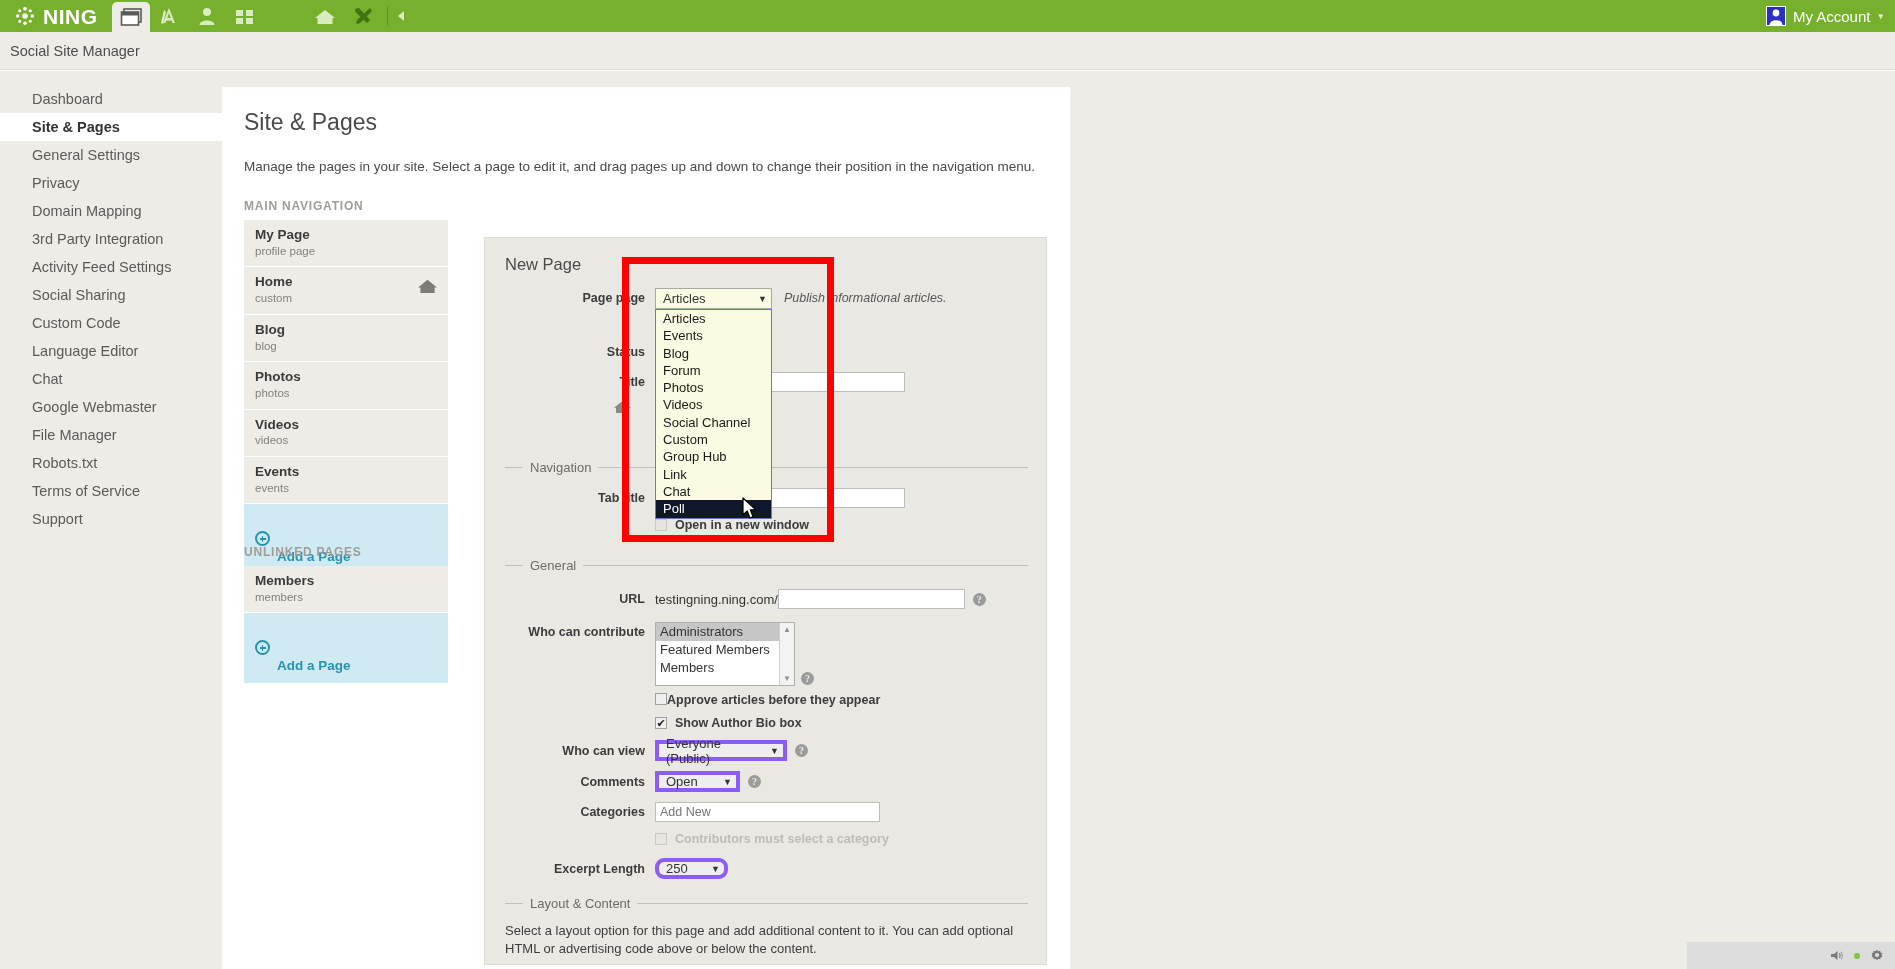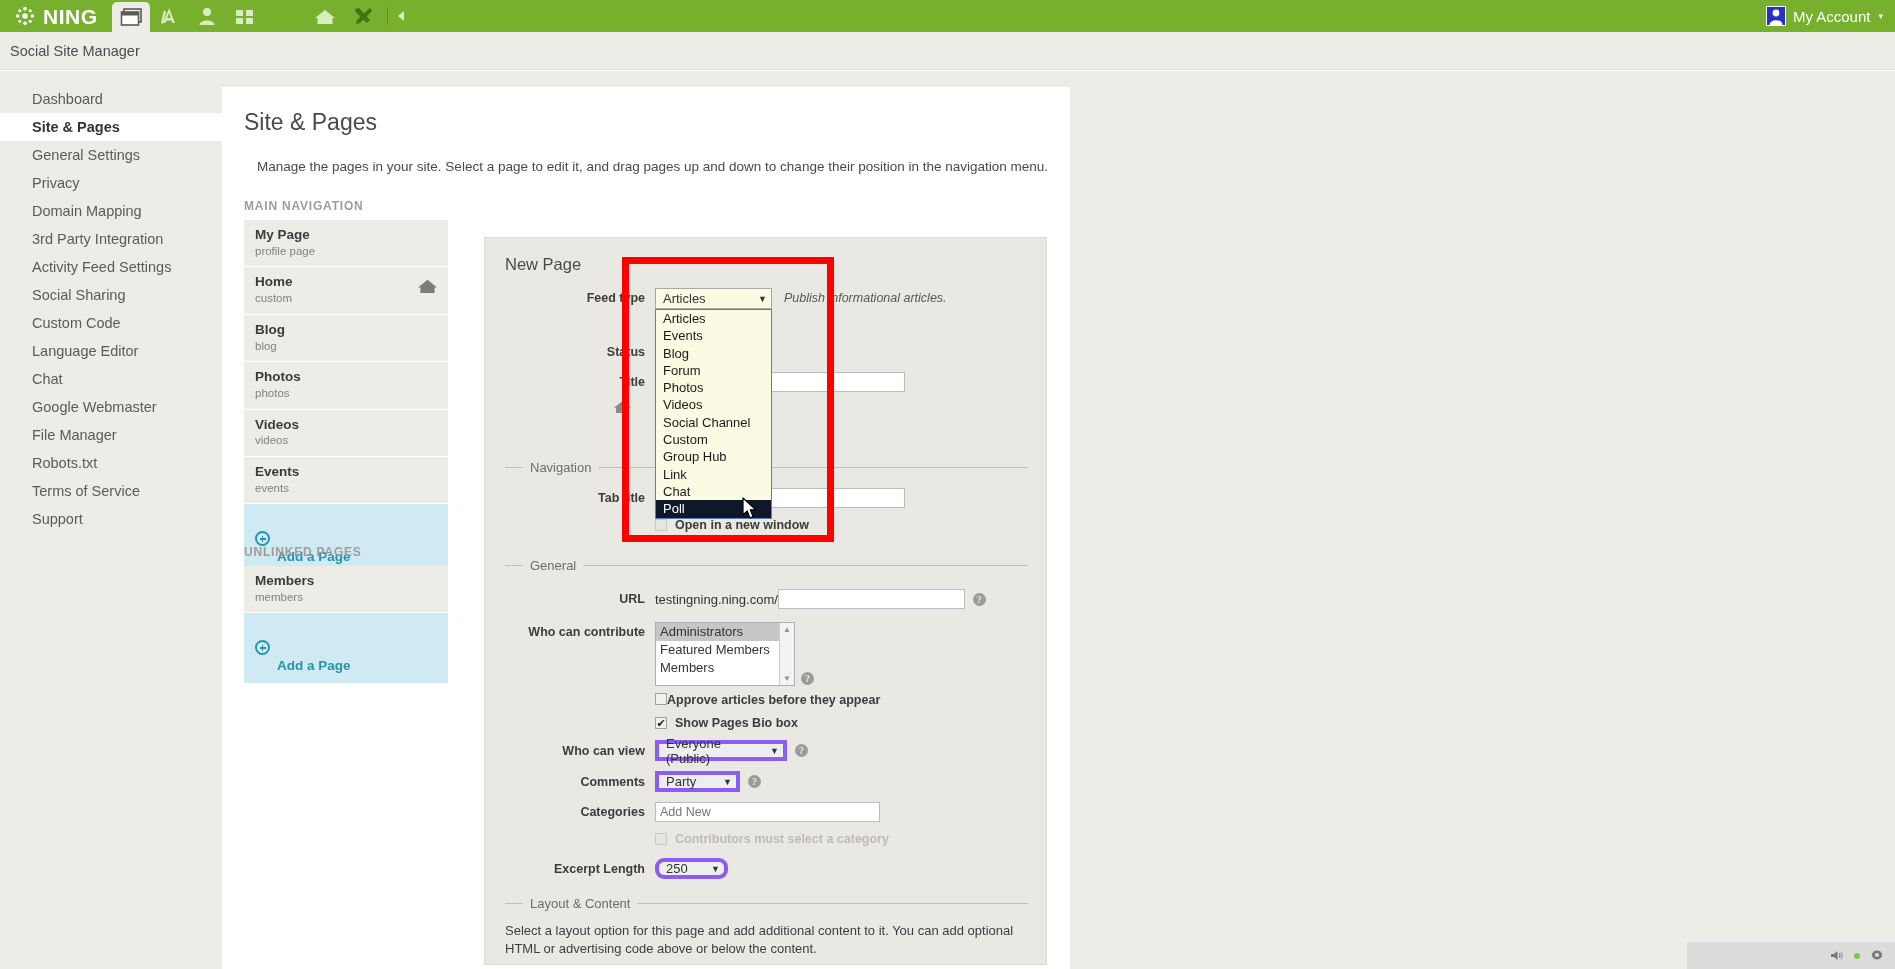--- a/index.html
+++ b/index.html
@@ -95,21 +95,21 @@
   .card {
     position: absolute; left: 0px; top: 16px;
     width: 848px; height: 882px;
     background: #ffffff;
   }
   .page-title {
     position: absolute; left: 22px; top: 22px;
     font-size: 23px; color: #4a4a4a;
   }
   .page-desc {
-    position: absolute; left: 35px; top: 72px;
+    position: absolute; left: 22px; top: 72px;
     font-size: 13.5px; color: #4a4a4a;
     width: 800px;
   }
 
   
   .list-head {
     position: absolute; left: 22px;
     font-size: 12px; color: #a09d96;
     letter-spacing: 0.8px; font-weight: bold;
   }
@@ -434,21 +434,21 @@
           <span class="plus"></span>
           <span class="alabel">Add a Page</span>
         </div>
       </div>
 
     <div class="formpanel">
 
       <div class="formtitle">New Page</div>
 
       <div class="row" style="left:0px; top:50px; width:563px;">
-        <div class="lbl" style="width:160px; margin-right:10px;">Feed type</div>
+        <div class="lbl" style="width:160px; margin-right:10px;">Page page</div>
         <div class="selbox" style="width:117px;">
           <span>Articles</span>
           <span class="caret">▼</span>
         </div>
         <div class="hinttext" style="margin-left:12px; margin-top:3px;">Publish informational articles.</div>
       </div>
 
       <div class="row" style="left:0px; top:104px; width:563px;">
         <div class="lbl" style="width:160px; margin-right:10px;">Status</div>
       </div>
@@ -512,36 +512,36 @@
         <span class="helpico" style="margin-left:6px; margin-top:50px;">?</span>
       </div>
 
       <div class="row" style="left:170px; top:455px; align-items:flex-start; gap:0;">
         <span class="cbx"></span>
         <span class="cbxlabel">Approve articles before they appear</span>
       </div>
 
       <div class="row" style="left:170px; top:478px; align-items:center; gap:8px;">
         <span class="cbx checked"></span>
-        <span class="cbxlabel">Show Pages Bio box</span>
+        <span class="cbxlabel">Show Author Bio box</span>
       </div>
 
       <div class="row" style="left:0px; top:502px; width:563px; align-items:center;">
         <div class="lbl" style="width:160px; margin-right:10px;">Who can view</div>
         <div class="selbox grey" style="width:132px;">
           <span>Everyone (Public)</span>
           <span class="caret">▼</span>
         </div>
         <span class="helpico" style="margin-left:8px;">?</span>
       </div>
 
       <div class="row" style="left:0px; top:533px; width:563px; align-items:center;">
         <div class="lbl" style="width:160px; margin-right:10px;">Comments</div>
         <div class="selbox grey" style="width:85px;">
-          <span>Party</span>
+          <span>Open</span>
           <span class="caret">▼</span>
         </div>
         <span class="helpico" style="margin-left:8px;">?</span>
       </div>
 
       <div class="row" style="left:0px; top:564px; width:563px; align-items:flex-end;">
         <div class="lbl" style="width:160px; margin-right:10px;">Categories</div>
         <input class="txtinput" style="width: 225px; color: rgb(141, 139, 134);" placeholder="Add New">
       </div>
 

